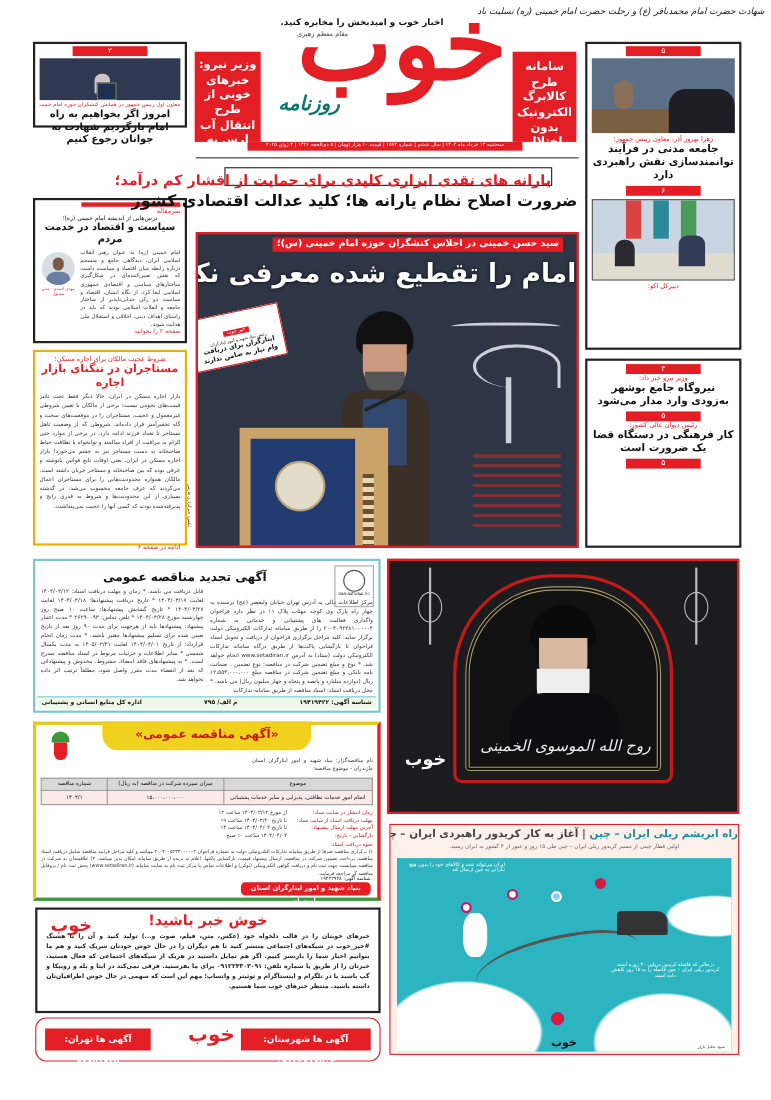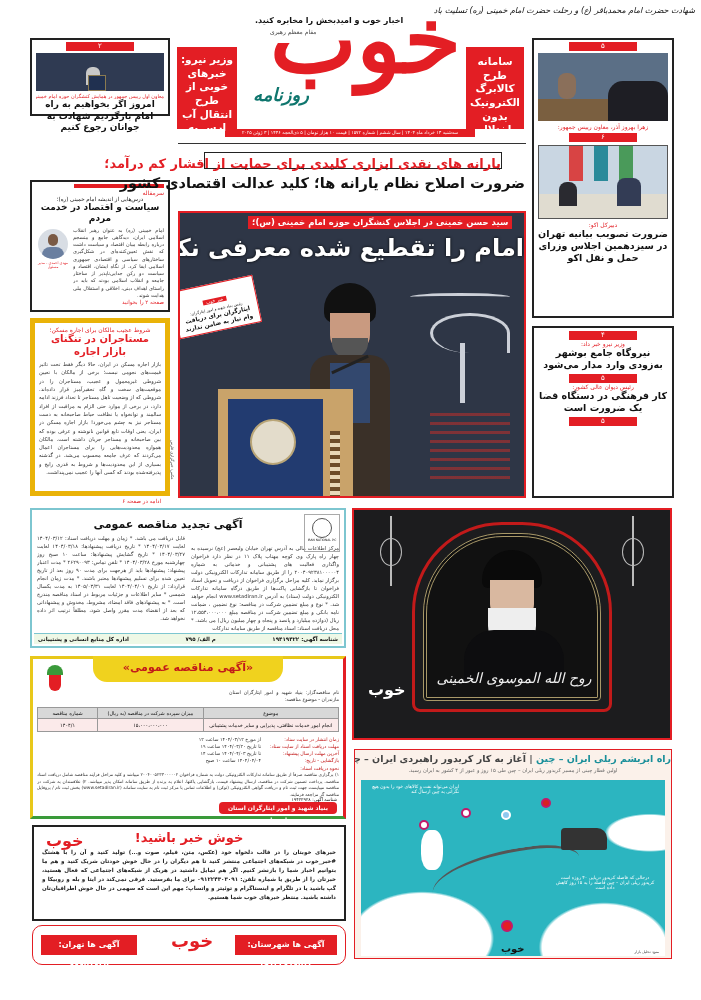--- a/index.html
+++ b/index.html
@@ -1,21 +1,21 @@
 <!DOCTYPE html>
 <html><head>
 <meta charset="utf-8">
 <style>
 *{box-sizing:border-box;margin:0;padding:0}
 body{width:701px;height:1000px;background:#fff;font-family:"DejaVu Sans",sans-serif;position:relative;overflow:hidden;direction:rtl;color:#111}
 .abs{position:absolute}
 .red{color:#e31e24}
 .redbg{background:#e31e24;color:#fff}
 .box{border:2px solid #222}
-.rbox{border:5px solid #eab308}
+.rbox{border:2px solid #eab308}
 .numbar{height:9px;background:#e31e24;color:#fff;font-size:7px;text-align:center;line-height:9px;margin:0 auto}
 .kicker{font-size:6px;color:#e31e24;text-align:center}
 .hl{font-weight:bold;text-align:center;line-height:1.25}
 .photo{background:#3b4356;position:relative;overflow:hidden}
 .bodytext{font-size:6.2px;line-height:1.55;text-align:justify;color:#333}
 .ad-text{font-size:5.2px;line-height:1.55;color:#333;text-align:justify}
 </style>
 </head>
 <body>
 
@@ -111,33 +111,33 @@
 
 <div class="abs box" style="left:532px;top:38px;width:142px;height:280px;padding:2px 4px">
   <div>
     <div class="numbar" style="width:68px">۵</div>
     <div class="photo" style="height:68px;margin-top:2px;background:#5b6f86">
       <div style="position:absolute;left:0;bottom:0;width:100%;height:22px;background:#7a5f40"></div>
       <div style="position:absolute;left:70px;top:28px;width:60px;height:40px;background:#1e1e24;border-radius:15px 15px 0 0"></div>
       <div style="position:absolute;left:20px;top:20px;width:18px;height:26px;background:#8a6f5a;border-radius:8px"></div>
     </div>
     <div class="kicker" style="margin-top:2px">زهرا بهروز آذر، معاون رییس جمهور:</div>
+    <div class="hl" style="font-size:9.5px">جامعه مدنی در فرآیند توانمندسازی نقش راهبردی دارد</div>
   </div>
   <div style="margin-top:3px">
     <div class="numbar" style="width:68px">۶</div>
     <div class="photo" style="height:74px;margin-top:3px;background:#c9d6e2;border:1px solid #555">
       <div style="position:absolute;left:30px;top:0;width:14px;height:35px;background:#d84444"></div>
       <div style="position:absolute;left:55px;top:0;width:14px;height:35px;background:#2a8a9a"></div>
       <div style="position:absolute;left:80px;top:0;width:14px;height:35px;background:#4a9a5a"></div>
       <div style="position:absolute;left:0;bottom:0;width:100%;height:24px;background:#e0dcd0"></div>
       <div style="position:absolute;left:78px;top:32px;width:24px;height:28px;background:#333c55;border-radius:8px 8px 0 0"></div>
       <div style="position:absolute;left:20px;top:36px;width:18px;height:24px;background:#2a2a30;border-radius:8px 8px 0 0"></div>
     </div>
     <div class="kicker" style="margin-top:2px">دبیرکل اکو:</div>
-    <div class="hl" style="font-size:9.5px">ضرورت تصویب بیانیه تهران در سیزدهمین اجلاس وزرای حمل و نقل اکو</div>
   </div>
 </div>
 
 <div class="abs box" style="left:532px;top:326px;width:142px;height:172px;padding:3px 5px">
   <div>
     <div class="numbar" style="width:68px">۴</div>
     <div class="kicker">وزیر نیرو خبر داد:</div>
     <div class="hl" style="font-size:9.5px">نیروگاه جامع بوشهر به‌زودی وارد مدار می‌شود</div>
   </div>
   <div style="margin-top:3px">
@@ -210,21 +210,21 @@
   <div class="redbg" style="position:absolute;right:6px;bottom:2px;width:118px;height:12px;border-radius:4px;font-size:6px;font-weight:bold;text-align:center;line-height:12px">بنیاد شهید و امور ایثارگران استان مازندران</div>
 </div>
 
 <div class="abs" style="left:32px;top:825px;width:314px;height:96px;border:2.5px solid #222;padding:3px 8px">
   <div style="position:absolute;left:12px;top:4px;font-size:16px;font-weight:bold;color:#e31e24">خوب</div>
   <div class="hl red" style="font-size:13px">خوش خبر باشید!</div>
   <div style="font-size:5.6px;line-height:1.6;text-align:justify;margin-top:2px;font-weight:bold;color:#222">خبرهای خوبتان را در قالب دلخواه خود (عکس، متن، فیلم، صوت و...) تولید کنید و آن را با هشتگ #خبر_خوب در شبکه‌های اجتماعی منتشر کنید تا هم دیگران را در حال خوش خودتان شریک کنید و هم ما بتوانیم اخبار شما را بازنشر کنیم. اگر هم تمایل داشتید در هریک از شبکه‌های اجتماعی که فعال هستید، خبرتان را از طریق یا شماره تلفن: ۰۹۱۲۲۴۳۰۳۰۹۱ برای ما بفرستید. فرقی نمی‌کند در ایتا و بله و روبیکا و گپ باشید یا در تلگرام و اینستاگرام و توئیتر و واتساپ؛ مهم این است که سهمی در حال خوش اطرافیان‌تان داشته باشید. منتظر خبرهای خوب شما هستیم.</div>
 </div>
 
 <div class="abs" style="left:32px;top:925px;width:314px;height:40px;border:1px solid #e31e24;border-radius:10px">
-  <div class="redbg" style="position:absolute;right:8px;top:9px;width:102px;height:20px;font-size:8px;font-weight:bold;text-align:center;line-height:20px">آگهی ها شهرستان: ۰۹۱۲۲۷۱۷۵۰۴</div>
+  <div class="redbg" style="position:absolute;right:8px;top:9px;width:118px;height:20px;font-size:8px;font-weight:bold;text-align:center;line-height:20px">آگهی ها شهرستان: ۰۹۱۲۲۷۱۷۵۰۴</div>
   <div style="position:absolute;left:138px;top:4px;font-size:18px;font-weight:bold;color:#e31e24">خوب</div>
   <div class="redbg" style="position:absolute;left:8px;top:9px;width:96px;height:20px;font-size:8px;font-weight:bold;text-align:center;line-height:20px">آگهی ها تهران: ۷۷۸۵۱۷۲۵</div>
 </div>
 
 <div class="abs" style="left:352px;top:508px;width:320px;height:232px;background:#1c1c1e;border:2px solid #e31e24;overflow:hidden">
   <div style="position:absolute;left:36px;top:6px;width:2px;height:70px;background:#bbb"></div>
   <div style="position:absolute;left:26px;top:28px;width:22px;height:28px;border:1px solid #bbb;border-radius:50%"></div>
   <div style="position:absolute;right:36px;top:6px;width:2px;height:70px;background:#bbb"></div>
   <div style="position:absolute;right:26px;top:28px;width:22px;height:28px;border:1px solid #bbb;border-radius:50%"></div>
   <div style="position:absolute;left:58px;top:12px;width:200px;height:190px;border:3px solid #c21a1a;border-radius:90px 90px 8px 8px">

